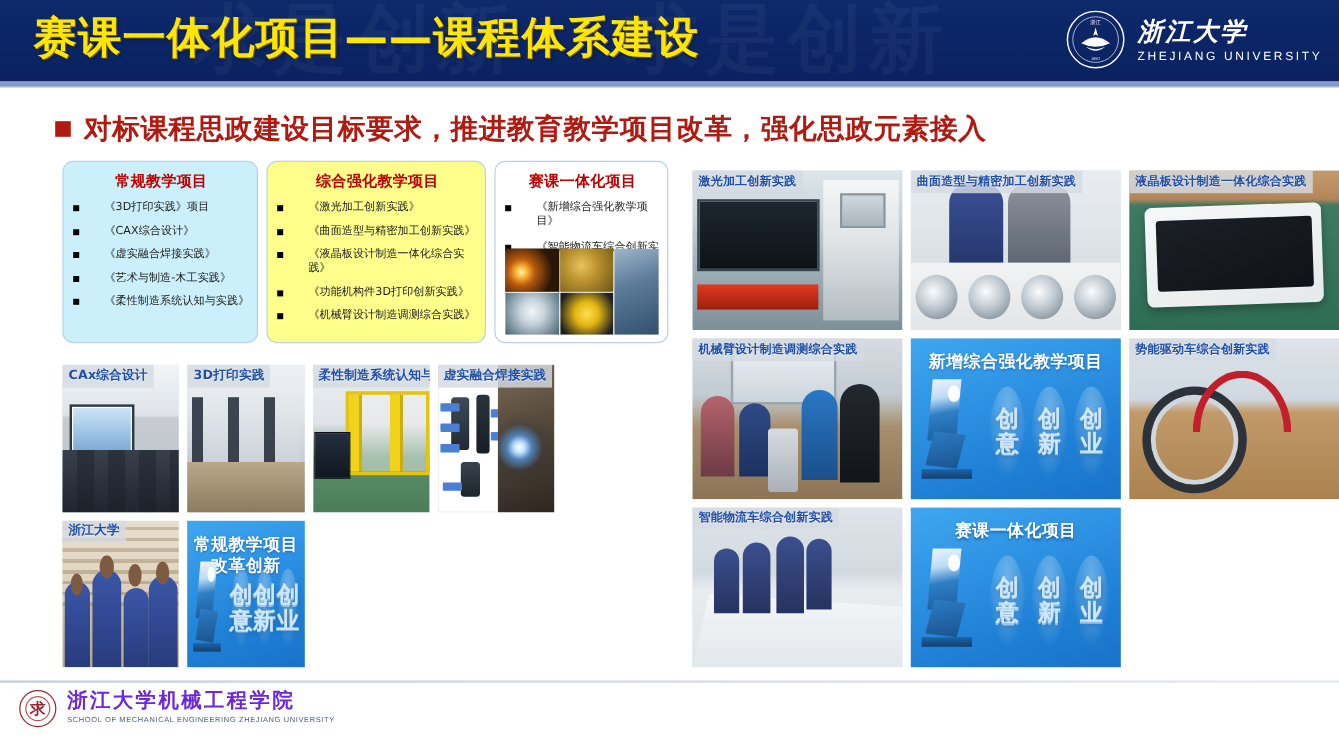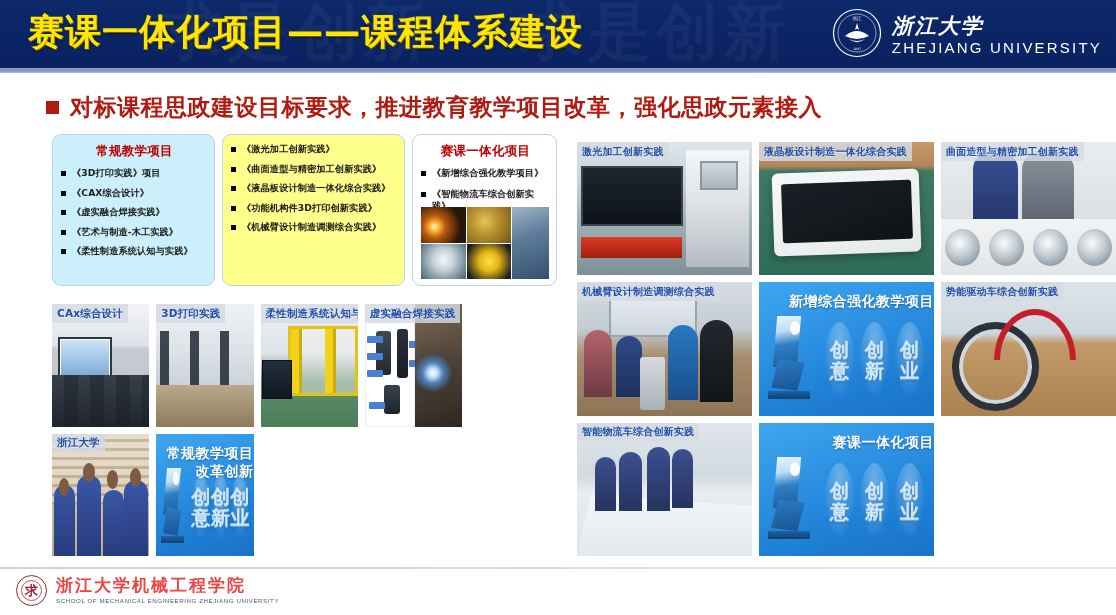--- a/index.html
+++ b/index.html
@@ -33,21 +33,21 @@
     background:linear-gradient(180deg,#8f9fd4 0%, #7f90cc 55%, #b9c3e4 100%);
   }
   .zju-logo { position:absolute; right:14px; top:6px; height:54px; display:flex; align-items:center; gap:10px; }
   .zju-seal { width:50px; height:50px; position:relative; }
   .zju-word { display:flex; flex-direction:column; align-items:flex-start; }
   .zju-cn {
     font-size:21px; color:#fff; font-weight:700; letter-spacing:2px;
     font-family:"DejaVu Serif","Liberation Serif",serif; line-height:30px;
     font-style:italic;
   }
-  .zju-en { font-size:15px; color:#fff; letter-spacing:2.2px; line-height:14px; }
+  .zju-en { font-size:10px; color:#fff; letter-spacing:2.2px; line-height:14px; }
 
   
   .subtitle {
     position:absolute; left:46px; top:89px; height:36px;
     display:flex; align-items:center; gap:11px;
   }
   .sub-bullet { width:13px; height:13px; background:#b01a10; }
   .sub-text {
     font-size:23px; font-weight:700; color:#b01a10; letter-spacing:.5px;
     font-family:"DejaVu Sans","Liberation Sans",sans-serif;
@@ -61,22 +61,22 @@
   }
   .lbox.b1 { left:0;    width:163px; background:#ccf0fb; }
   .lbox.b2 { left:170px; width:183px; background:#ffff8c; }
   .lbox.b3 { left:360px; width:145px; background:#ffffff; }
   .lbox-title {
     text-align:center; color:#c00000; font-weight:700; font-size:12.5px;
     letter-spacing:.3px; margin-bottom:7px; font-family:"DejaVu Sans",sans-serif;
   }
   .lbox-items { list-style:none; }
   .lbox-items li {
-    display:flex; align-items:flex-start; gap:6px;
-    font-size:9.2px; font-weight:700; color:#1a1a1a; line-height:12px;
+    display:flex; align-items:flex-start; gap:21px;
+    font-size:9.2px; font-weight:400; color:#1a1a1a; line-height:12px;
     margin-bottom:7.5px; letter-spacing:.1px;
     font-family:"DejaVu Sans",sans-serif;
   }
   .lbox.b3 .lbox-items li { font-size:9.2px; margin-bottom:9px; }
   .li-bullet { width:5px; height:5px; background:#000; flex:none; margin-top:4px; }
 
   
   .collage {
     position:absolute; left:8px; bottom:6px; width:128px; height:72px;
     display:grid; grid-template-columns:1fr 1fr 0.82fr; grid-template-rows:1fr 1fr;
@@ -226,21 +226,21 @@
       background:linear-gradient(180deg,#f4f6f8,#e3e8ec);
       clip-path:polygon(8% 0, 100% 18%, 100% 100%, 0 100%); }
   .lg-p { position:absolute; border-radius:16px 16px 0 0; background:linear-gradient(180deg,#3c4f8f,#25335f); }
 
   
   .bluecard {
     position:relative; overflow:hidden;
     background:linear-gradient(160deg,#3ea7ef 0%, #2f93e4 35%, #1e7fd4 70%, #1a73c8 100%);
   }
   .bluecard .bc-title {
-    position:absolute; left:0; right:0; top:11px; text-align:right;
+    position:absolute; left:0; right:0; top:11px; text-align:center;
     color:#ffffff; font-weight:700; font-size:14px; letter-spacing:.5px;
     font-family:"DejaVu Sans",sans-serif;
     text-shadow:0 1px 2px rgba(0,40,90,.45);
   }
   .bc-words {
     position:absolute; left:36%; right:4%; top:40px; bottom:6px;
     display:flex; justify-content:space-around; align-items:flex-start;
   }
   .bc-w {
     width:30%; height:86%;
@@ -269,22 +269,22 @@
   
   .footer { position:absolute; left:0; bottom:0; width:1116px; height:48px; background:#fff; }
   .footer-rule { position:absolute; left:0; top:0; width:1116px; height:2px;
       background:linear-gradient(90deg,#c9cfe0,#e7eaf2); }
   .footer-logo { position:absolute; left:16px; top:8px; display:flex; align-items:center; gap:9px; }
   .fl-seal { width:31px; height:31px; border-radius:50%; border:1.6px solid #9c2430; position:relative; background:#fff; }
   .fl-seal::before { content:""; position:absolute; inset:4px; border-radius:50%; border:1px solid #c0515c; }
   .fl-seal::after { content:"求"; position:absolute; inset:0; display:flex; align-items:center; justify-content:center;
       color:#9c2430; font-size:13px; font-weight:700; font-family:"DejaVu Serif",serif; }
   .fl-text { display:flex; flex-direction:column; }
-  .fl-cn { font-size:17px; font-weight:700; color:#ef4444; letter-spacing:2px; line-height:20px;
-      font-family:Liberation Sans, sans-serif; }
+  .fl-cn { font-size:17px; font-weight:700; color:#6d28d9; letter-spacing:2px; line-height:20px;
+      font-family:Liberation Mono, monospace; }
   .fl-en { font-size:6.2px; color:#4a5a86; letter-spacing:.55px; line-height:9px; }
 </style>
 </head>
 <body>
 
 <div class="slide">
 
   <div class="header">
     <div class="wm" style="left:160px">求是创新</div>
     <div class="wm" style="left:520px">求是创新</div>
@@ -337,20 +337,21 @@
             <span>《艺术与制造-木工实践》</span>
           </li>
         <li>
             <span class="li-bullet"></span>
             <span>《柔性制造系统认知与实践》</span>
           </li>
       </ul>
     </div>
 
     <div class="lbox b2">
+      <div class="lbox-title">综合强化教学项目</div>
       <ul class="lbox-items">
         <li>
             <span class="li-bullet"></span>
             <span>《激光加工创新实践》</span>
           </li>
         <li>
             <span class="li-bullet"></span>
             <span>《曲面造型与精密加工创新实践》</span>
           </li>
         <li>
@@ -465,38 +466,38 @@
 
     <div class="cell cell-right">
       <div class="scene sc-laser">
         <i class="ls-col"></i>
           <i class="ls-scr"></i>
       </div>
       <div class="cell-label">激光加工创新实践</div>
     </div>
 
     <div class="cell cell-right">
-      <div class="scene sc-lcd"></div>
-      <div class="cell-label">液晶板设计制造一体化综合实践</div>
-    </div>
-
-    <div class="cell cell-right">
       <div class="scene sc-curve">
         <i class="cv-p" style="left:18%; width:26%; background:linear-gradient(180deg,#3a4f96,#27376e)"></i>
         <i class="cv-p" style="left:46%; width:30%; background:linear-gradient(180deg,#8b929c,#5f6772)"></i>
         <div class="cv-parts">
           <i class="cv-part"></i>
             <i class="cv-part"></i>
             <i class="cv-part"></i>
             <i class="cv-part"></i>
         </div>
       </div>
       <div class="cell-label">曲面造型与精密加工创新实践</div>
     </div>
 
+    <div class="cell cell-right">
+      <div class="scene sc-lcd"></div>
+      <div class="cell-label">液晶板设计制造一体化综合实践</div>
+    </div>
+
 
     <div class="cell cell-right">
       <div class="scene sc-robot">
         <i class="rb-p" style="left:4%;  top:36%; width:16%; height:50%; background:linear-gradient(180deg,#b4646c,#6d3a44)"></i>
         <i class="rb-p" style="left:22%; top:40%; width:15%; height:46%; background:linear-gradient(180deg,#2f4a86,#1d3160)"></i>
         <i class="rb-p" style="left:52%; top:32%; width:17%; height:56%; background:linear-gradient(180deg,#2a77c4,#1a4f8b)"></i>
         <i class="rb-p" style="left:70%; top:28%; width:19%; height:62%; background:linear-gradient(180deg,#23282e,#121518)"></i>
         <i class="rb-p" style="left:36%; top:56%; width:14%; height:40%; background:linear-gradient(180deg,#d7dbe0,#a9b0b8); border-radius:3px"></i>
       </div>
       <div class="cell-label">机械臂设计制造调测综合实践</div>

